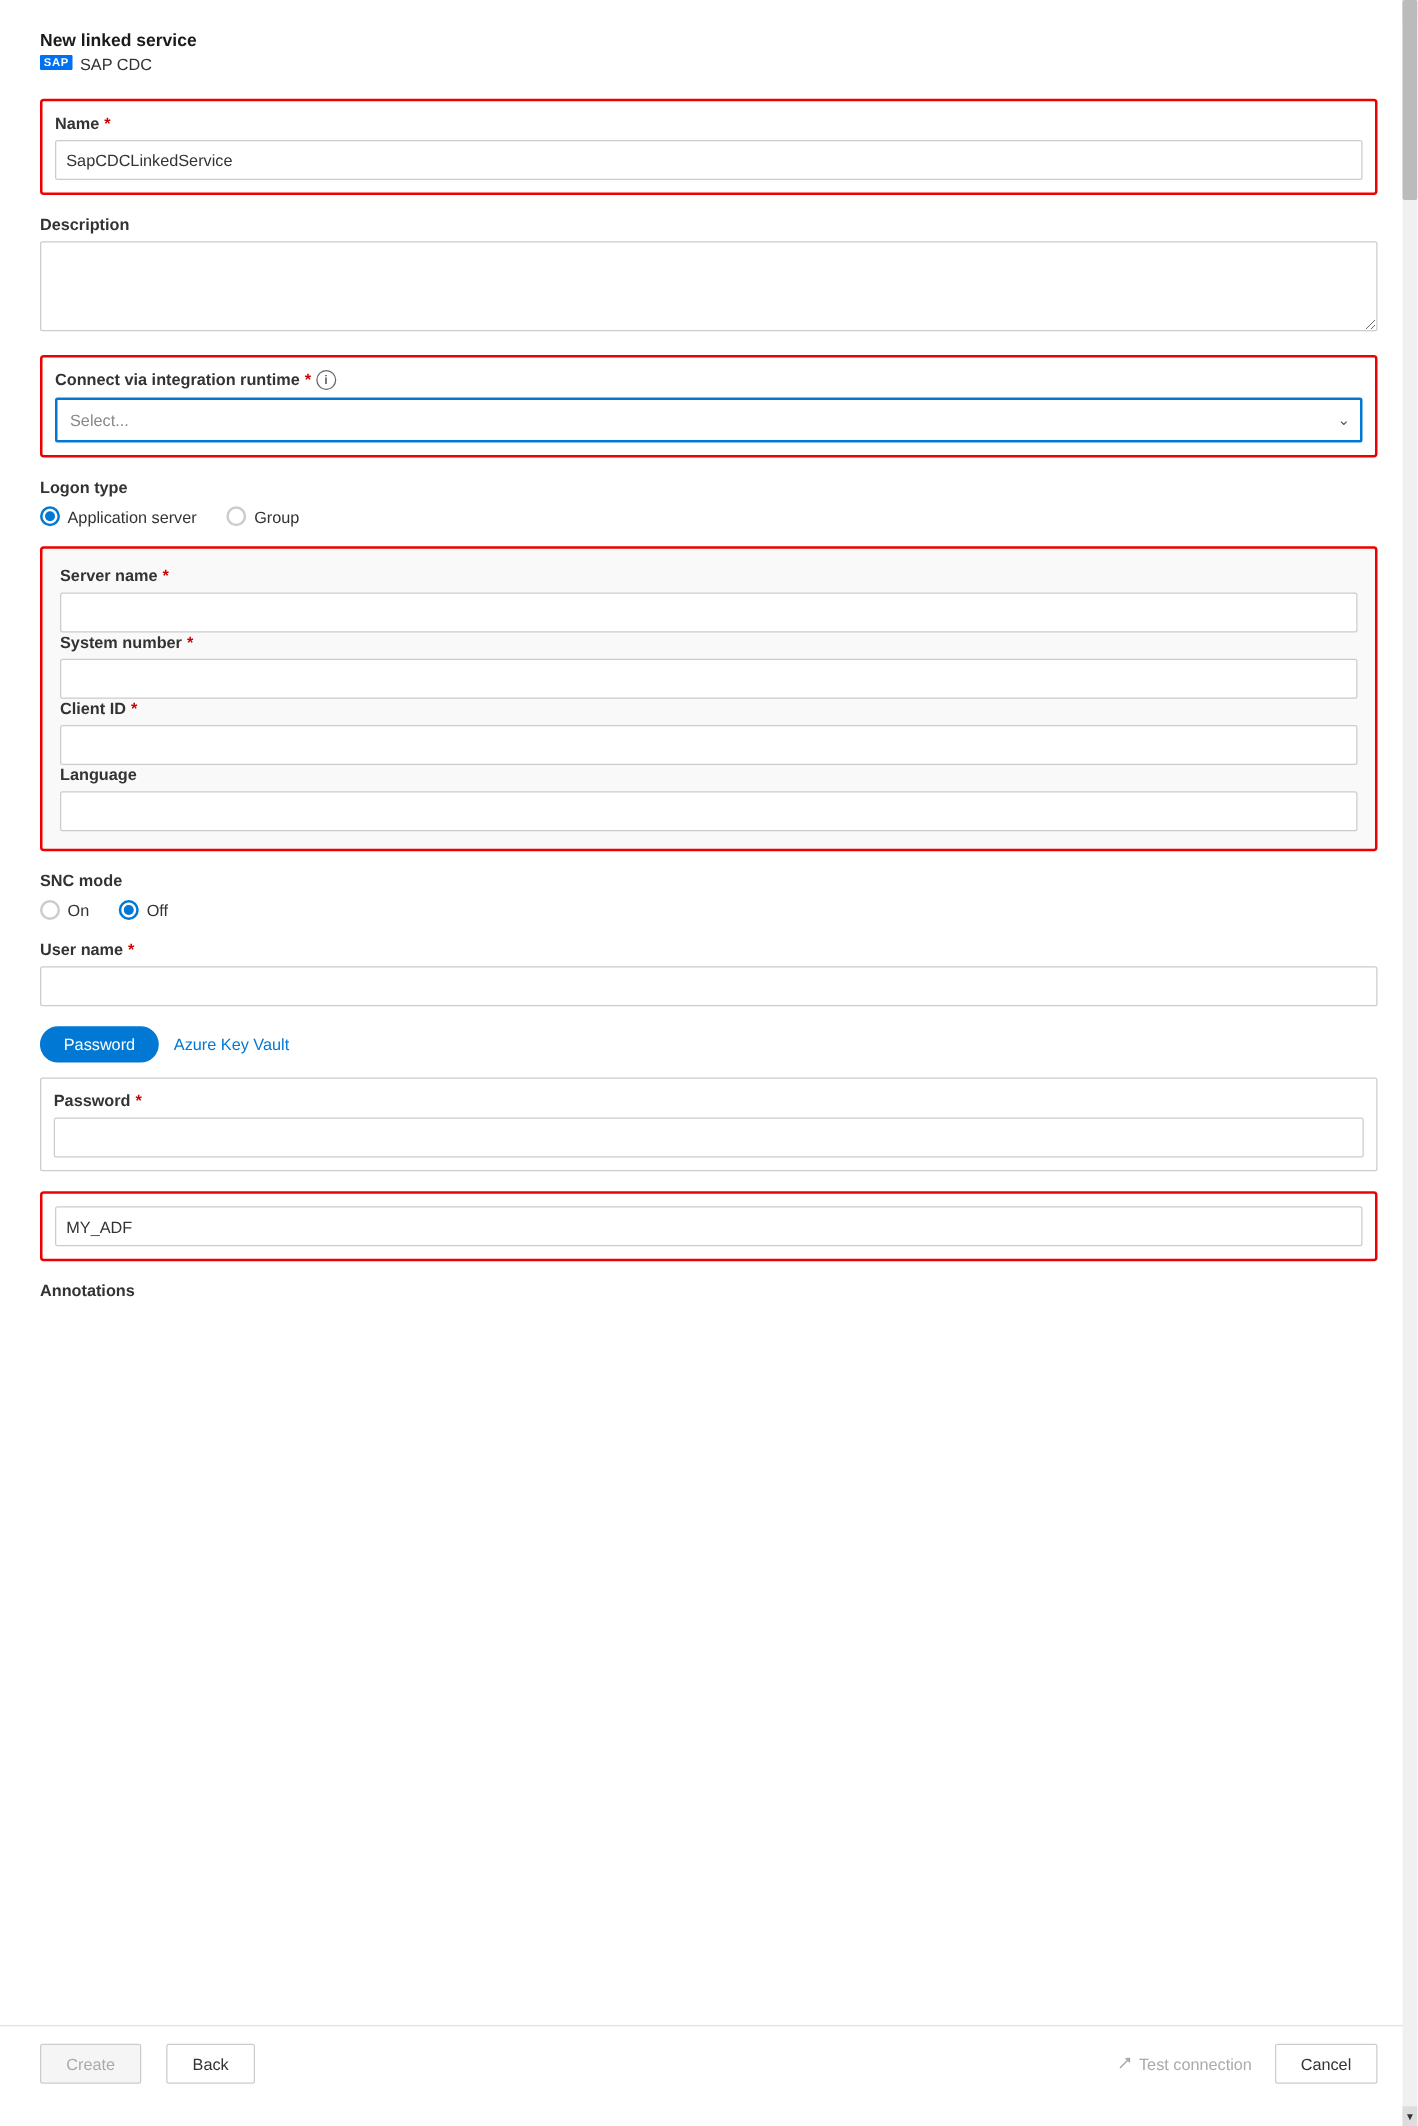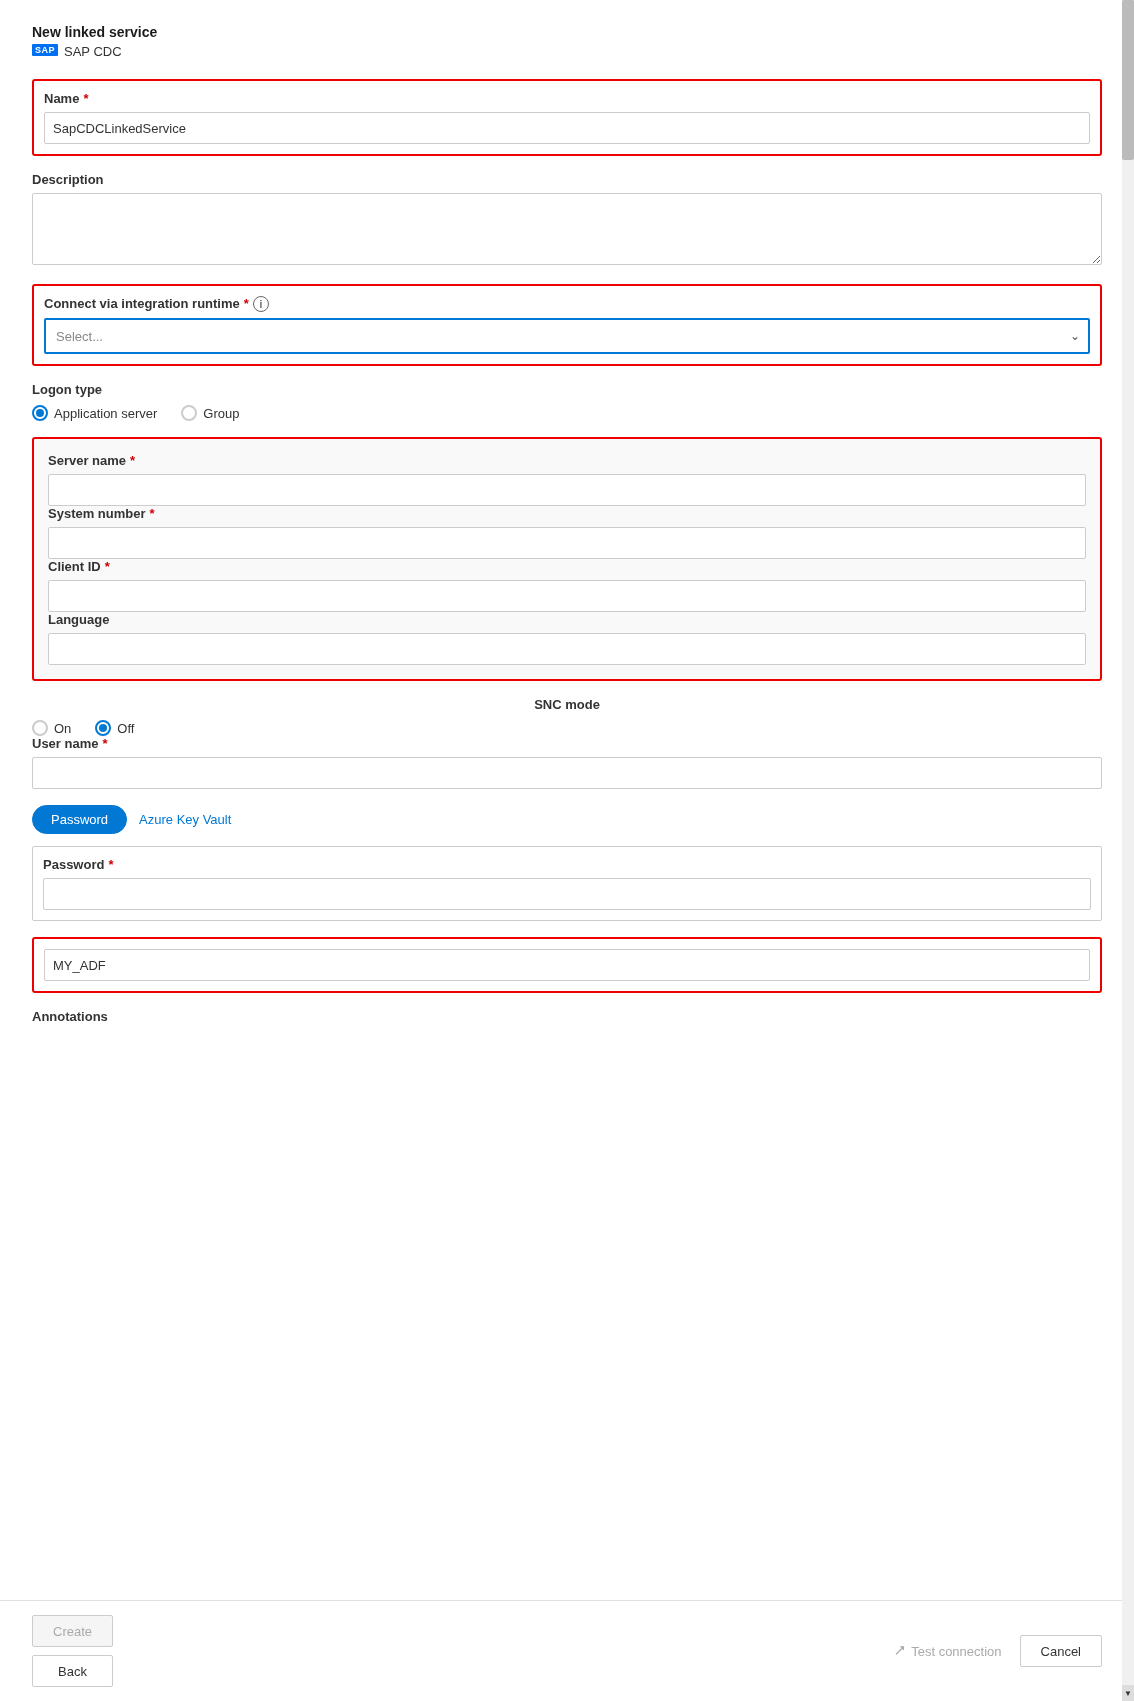--- a/index.html
+++ b/index.html
@@ -203,22 +203,21 @@
 
     .server-field:last-child {
       margin-bottom: 0;
     }
 
     .server-field .field-label {
       margin-bottom: 6px;
     }
 
     .snc-section {
-      margin-bottom: 0;
-      text-align: center;
+      margin-bottom: 16px;
     }
 
     .snc-label {
       font-size: 13px;
       font-weight: 600;
       color: #333;
       margin-bottom: 8px;
     }
 
     .password-tabs {
@@ -282,22 +281,21 @@
       display: flex;
       align-items: center;
       justify-content: space-between;
       padding: 14px 32px;
       border-top: 1px solid #e0e0e0;
       background: #fff;
     }
 
     .footer-left {
       display: flex;
-      gap: 8px;
-      flex-direction: column;
+      gap: 20px;
     }
 
     .footer-right {
       display: flex;
       gap: 10px;
       align-items: center;
     }
 
     .btn {
       height: 32px;

